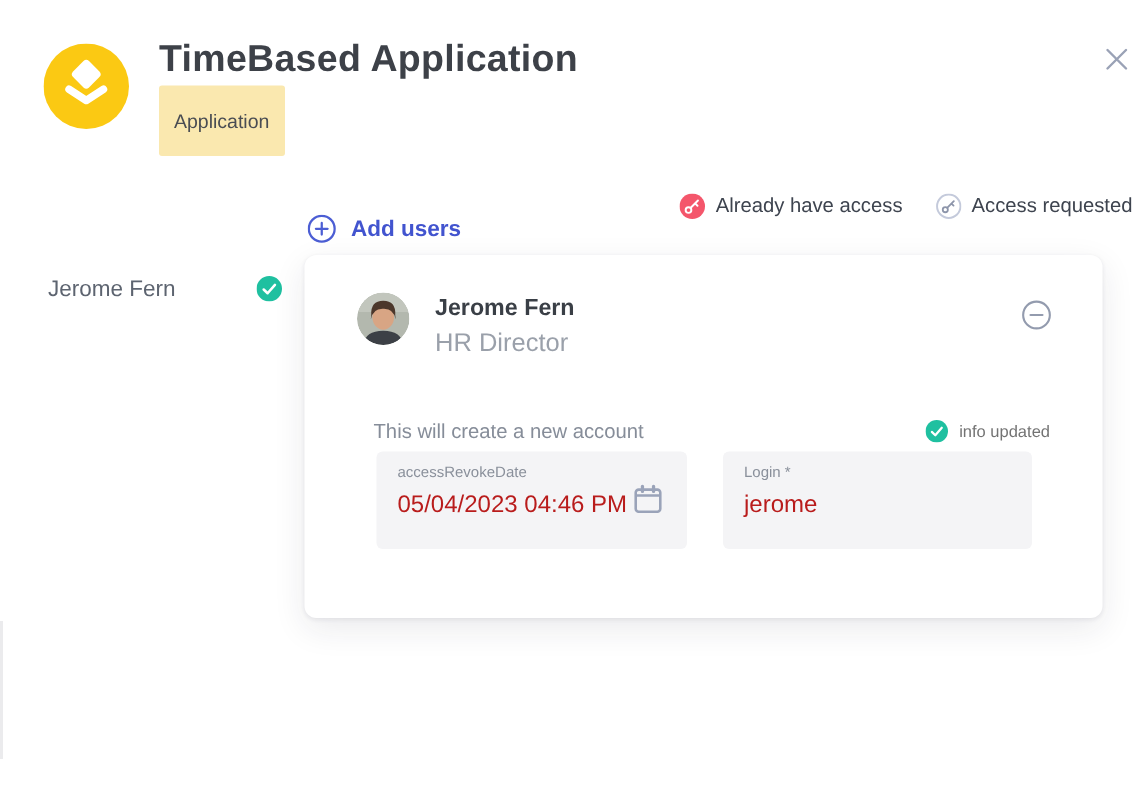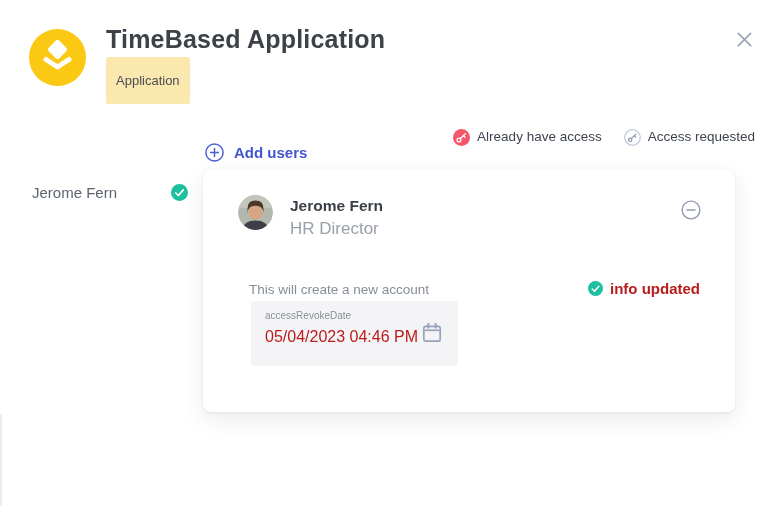--- a/index.html
+++ b/index.html
@@ -37,21 +37,21 @@
   .card-head { position:absolute; left:35px; top:25px; display:flex; gap:17px; }
   .avatar { width:35px; height:35px; border-radius:50%; overflow:hidden; flex:0 0 35px; }
   .who .name { font-size:15.5px; font-weight:700; color:#3a3f46; margin-top:2px; }
   .who .role { font-size:17px; color:#9aa0aa; margin-top:4px; }
   .remove-btn { position:absolute; right:34px; top:30px; width:20px; height:20px; cursor:pointer; }
 
   .note-row { position:absolute; left:35px; right:35px; top:110px; display:flex;
               justify-content:space-between; align-items:flex-end;margin-left:11px; }
   .note { font-size:13.5px; color:#868d99; }
   .status { display:flex; align-items:center; gap:7px; }
-  .status .txt { font-size:15px; color:#b91c1c;font-weight:bold; }
+  .status .txt { font-size:11px; color:#737373; }
 
   .field { position:absolute; top:131px; height:65px; background:#f4f4f6; border-radius:4px;
            padding:9px 14px; cursor:text; }
   .field-date { left:48px; width:207px; }
   .field-login { left:279px; width:206px; }
   .field .flabel { font-size:10px; color:#8a909b; }
   .field .fvalue { font-size:16px; color:#b91c1c; margin-top:7px; }
   .cal-btn { position:absolute; right:15px; top:21px; width:22px; height:22px; cursor:pointer; }
 
   .edge-line { left:0; top:414px; width:2px; height:92px; background:#ebebed; }
@@ -159,18 +159,22 @@
       <div class="fvalue">05/04/2023 04:46 PM</div>
       <div class="cal-btn">
         <svg width="22" height="22" viewBox="0 0 22 22">
           <rect x="2.8" y="4.4" width="16.4" height="14.8" rx="2" fill="none" stroke="#9aa3b9" stroke-width="1.7"></rect>
           <path d="M7.3 2.2 V5.6 M14.7 2.2 V5.6" stroke="#9aa3b9" stroke-width="2.2" stroke-linecap="round"></path>
           <path d="M3.4 8.3 H18.6" stroke="#9aa3b9" stroke-width="1.7"></path>
         </svg>
       </div>
     </div>
 
+    <div class="field field-login">
+      <div class="flabel">Login *</div>
+      <div class="fvalue">jerome</div>
+    </div>
 
   </div>
 
   <div class="abs edge-line"></div>
 
 </div>
 
 </body></html>

